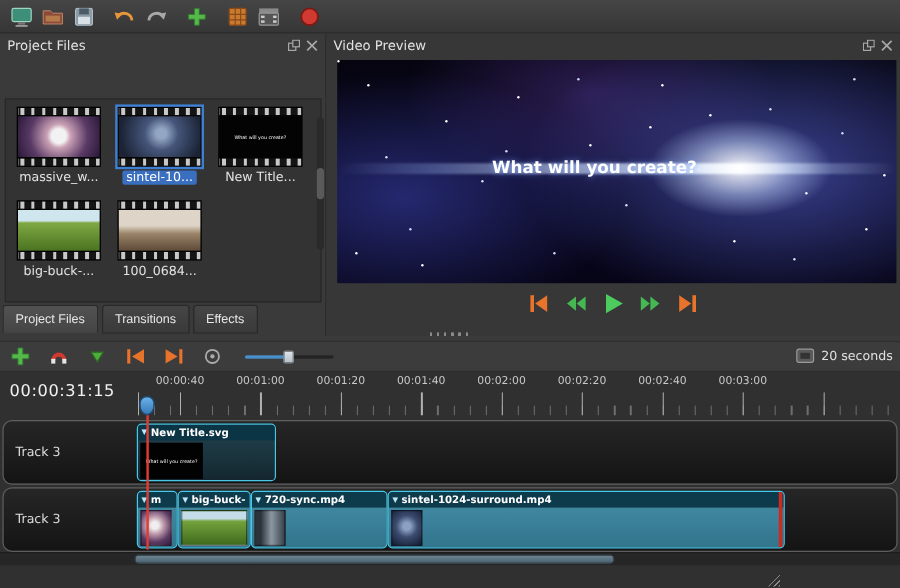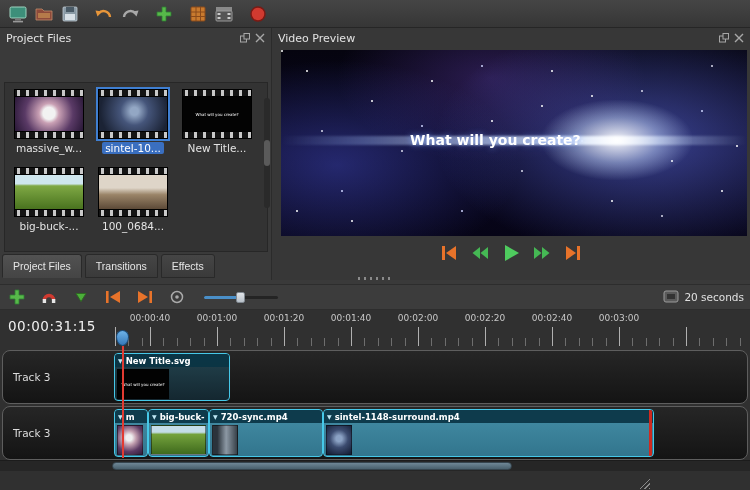--- a/index.html
+++ b/index.html
@@ -444,21 +444,21 @@
       <div class="clip" style="left:206px; width:114px;">
         <div class="clip-header">
           <span class="clip-chevron">▼</span>
           <span class="clip-name">720-sync.mp4</span>
         </div>
         <div class="clip-thumb ct-720"></div>
       </div>
       <div class="clip" style="left:320px; width:331px;">
         <div class="clip-header">
           <span class="clip-chevron">▼</span>
-          <span class="clip-name">sintel-1148-surround.mp4</span>
+          <span class="clip-name">sintel-1024-surround.mp4</span>
         </div>
         <div class="clip-thumb ct-sintel"></div>
         <div class="trim-red"></div>
       </div>
     </div>
 
     <div class="playhead-line"></div>
     <div class="playhead-head"></div>
 
     <div class="hscroll">

